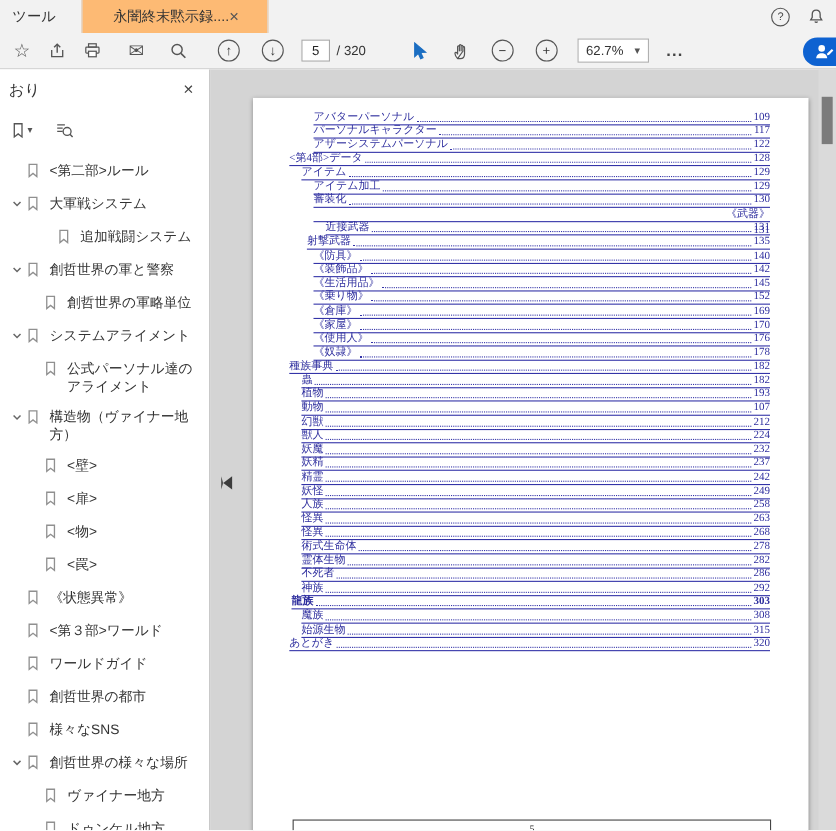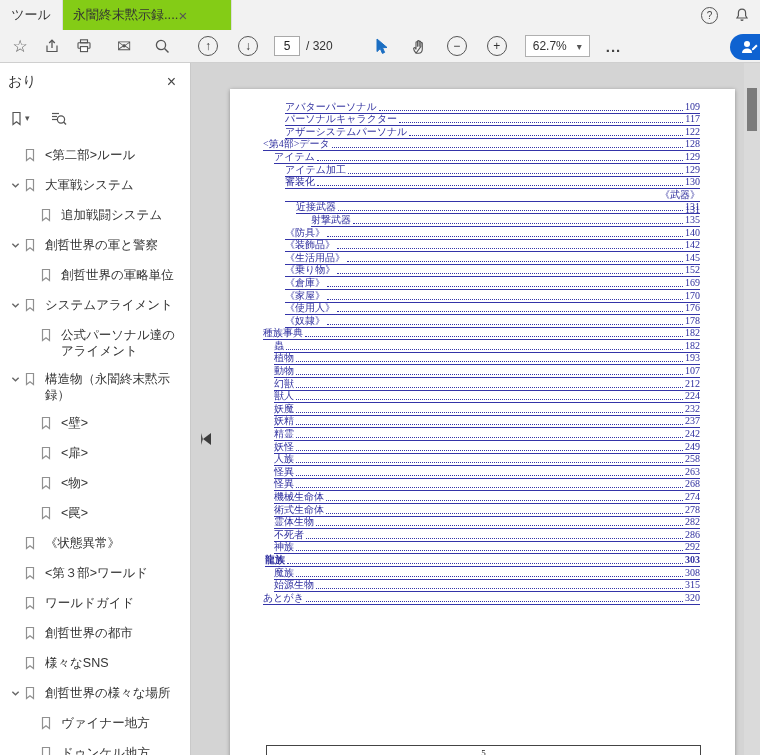--- a/index.html
+++ b/index.html
@@ -3,22 +3,22 @@
 <meta charset="utf-8">
 <style>
   *{margin:0;padding:0;box-sizing:border-box;}
   html,body{width:760px;height:755px;overflow:hidden;}
   body{font-family:"Liberation Sans","DejaVu Sans",sans-serif;background:#fff;}
   .app{width:760px;height:755px;display:flex;flex-direction:column;}
 
   
   .tabbar{flex:0 0 30px;background:#f2f2f2;display:flex;align-items:stretch;position:relative;}
   .tools-tab{width:62px;display:flex;align-items:center;justify-content:center;font-size:13px;color:#333;cursor:default;}
-  .doc-tab{width:170px;background:#84cc16;border-left:1px solid #dcdcdc;border-right:1px solid #dcdcdc;
-           display:flex;align-items:center;justify-content:flex-start;padding:0 8px 0 10px;font-size:13px;color:#333;}
+  .doc-tab{width:170px;background:#fdba74;border-left:1px solid #dcdcdc;border-right:1px solid #dcdcdc;
+           display:flex;align-items:center;justify-content:center;padding:0 8px 0 10px;font-size:13px;color:#333;margin-left:12px;}
   .doc-tab .title{white-space:nowrap;overflow:hidden;}
   .tab-close{background:none;border:none;color:#555;font-size:15px;line-height:1;}
   .tabbar-right{position:absolute;right:10px;top:0;height:30px;display:flex;align-items:center;gap:16px;}
   .circle-q{width:17px;height:17px;border:1.3px solid #555;border-radius:50%;font-size:10px;color:#444;
             display:flex;align-items:center;justify-content:center;background:none;}
   .icon-btn{background:none;border:none;display:flex;align-items:center;justify-content:center;}
 
   
   .toolbar{flex:0 0 33px;background:#f2f2f2;border-bottom:1px solid #cfcfcf;display:flex;align-items:center;
            position:relative;padding-left:8px;}
@@ -187,21 +187,21 @@
             <span class="chev">
               <svg width="9" height="9" viewBox="0 0 10 10">
                 <polyline points="1.5,3 5,6.5 8.5,3" fill="none" stroke="#666" stroke-width="1.5"></polyline>
               </svg>
             </span>
             <span class="bm"><svg width="12" height="14" viewBox="0 0 12 14">
                 <path d="M2.5 1.5 h7 v11 l-3.5 -2.8 -3.5 2.8 z" fill="none" stroke="#909090" stroke-width="1.2"></path>
               </svg></span>
             <span class="tree-label">大軍戦システム</span>
           </div>
-          <div class="tree-row" style="padding-left: 40px;">
+          <div class="tree-row" style="padding-left: 40px; justify-content: center;">
             <span class="bm"><svg width="12" height="14" viewBox="0 0 12 14">
                 <path d="M2.5 1.5 h7 v11 l-3.5 -2.8 -3.5 2.8 z" fill="none" stroke="#909090" stroke-width="1.2"></path>
               </svg></span>
             <span class="tree-label">追加戦闘システム</span>
           </div>
           <div class="tree-row" style="padding-left: 6px;">
             <span class="chev">
               <svg width="9" height="9" viewBox="0 0 10 10">
                 <polyline points="1.5,3 5,6.5 8.5,3" fill="none" stroke="#666" stroke-width="1.5"></polyline>
               </svg>
@@ -236,21 +236,21 @@
           </div>
           <div class="tree-row" style="padding-left: 6px;">
             <span class="chev">
               <svg width="9" height="9" viewBox="0 0 10 10">
                 <polyline points="1.5,3 5,6.5 8.5,3" fill="none" stroke="#666" stroke-width="1.5"></polyline>
               </svg>
             </span>
             <span class="bm"><svg width="12" height="14" viewBox="0 0 12 14">
                 <path d="M2.5 1.5 h7 v11 l-3.5 -2.8 -3.5 2.8 z" fill="none" stroke="#909090" stroke-width="1.2"></path>
               </svg></span>
-            <span class="tree-label">構造物（永闇終末黙示録）</span>
+            <span class="tree-label">構造物（ヴァイナー地方）</span>
           </div>
           <div class="tree-row" style="padding-left: 40px;">
             <span class="bm"><svg width="12" height="14" viewBox="0 0 12 14">
                 <path d="M2.5 1.5 h7 v11 l-3.5 -2.8 -3.5 2.8 z" fill="none" stroke="#909090" stroke-width="1.2"></path>
               </svg></span>
             <span class="tree-label">&lt;壁&gt;</span>
           </div>
           <div class="tree-row" style="padding-left: 40px;">
             <span class="bm"><svg width="12" height="14" viewBox="0 0 12 14">
                 <path d="M2.5 1.5 h7 v11 l-3.5 -2.8 -3.5 2.8 z" fill="none" stroke="#909090" stroke-width="1.2"></path>
@@ -372,21 +372,21 @@
             <div class="toc-line" style="margin-left: 22px; flex-direction: column;">
               <span class="toc-label">《武器》</span>
               <span class="toc-leader"></span>
               <span class="toc-page">131</span>
             </div>
             <div class="toc-line" style="margin-left: 33px;">
               <span class="toc-label">近接武器</span>
               <span class="toc-leader"></span>
               <span class="toc-page">131</span>
             </div>
-            <div class="toc-line" style="margin-left: 48px;">
+            <div class="toc-line" style="margin-left: 16px;">
               <span class="toc-label">射撃武器</span>
               <span class="toc-leader"></span>
               <span class="toc-page">135</span>
             </div>
             <div class="toc-line" style="margin-left: 22px;">
               <span class="toc-label">《防具》</span>
               <span class="toc-leader"></span>
               <span class="toc-page">140</span>
             </div>
             <div class="toc-line" style="margin-left: 22px;">
@@ -481,25 +481,20 @@
             </div>
             <div class="toc-line" style="margin-left: 11px;">
               <span class="toc-label">怪異</span>
               <span class="toc-leader"></span>
               <span class="toc-page">263</span>
             </div>
             <div class="toc-line" style="margin-left: 11px;">
               <span class="toc-label">怪異</span>
               <span class="toc-leader"></span>
               <span class="toc-page">268</span>
-            </div>
-            <div class="toc-line" style="margin-left: 11px;">
-              <span class="toc-label">機械生命体</span>
-              <span class="toc-leader"></span>
-              <span class="toc-page">274</span>
             </div>
             <div class="toc-line" style="margin-left: 11px;">
               <span class="toc-label">術式生命体</span>
               <span class="toc-leader"></span>
               <span class="toc-page">278</span>
             </div>
             <div class="toc-line" style="margin-left: 11px;">
               <span class="toc-label">霊体生物</span>
               <span class="toc-leader"></span>
               <span class="toc-page">282</span>

